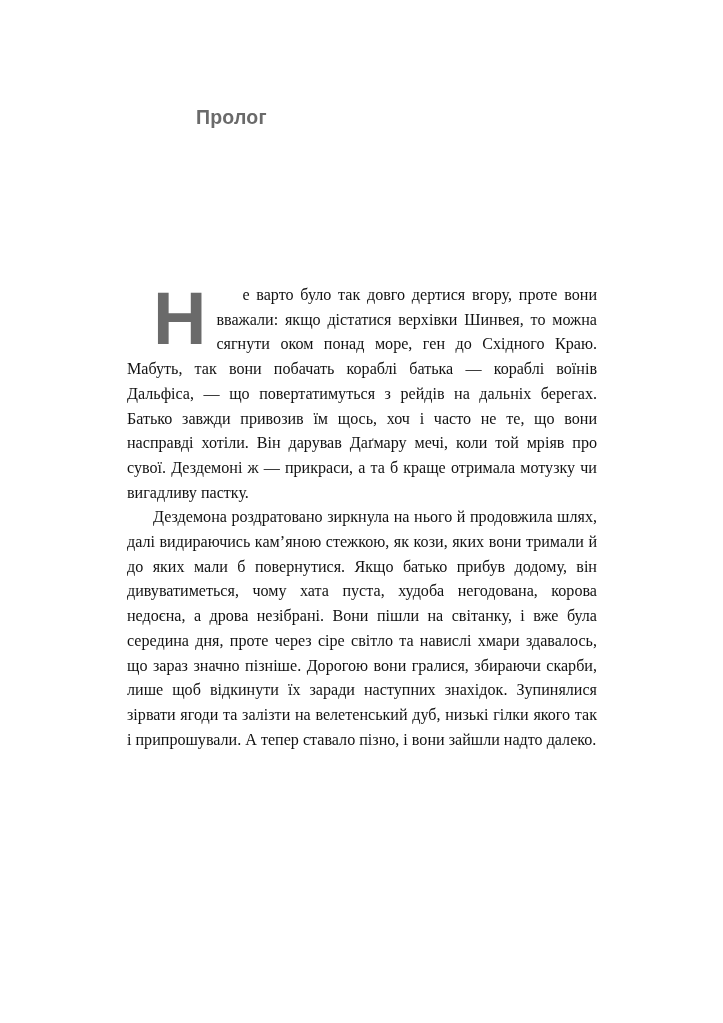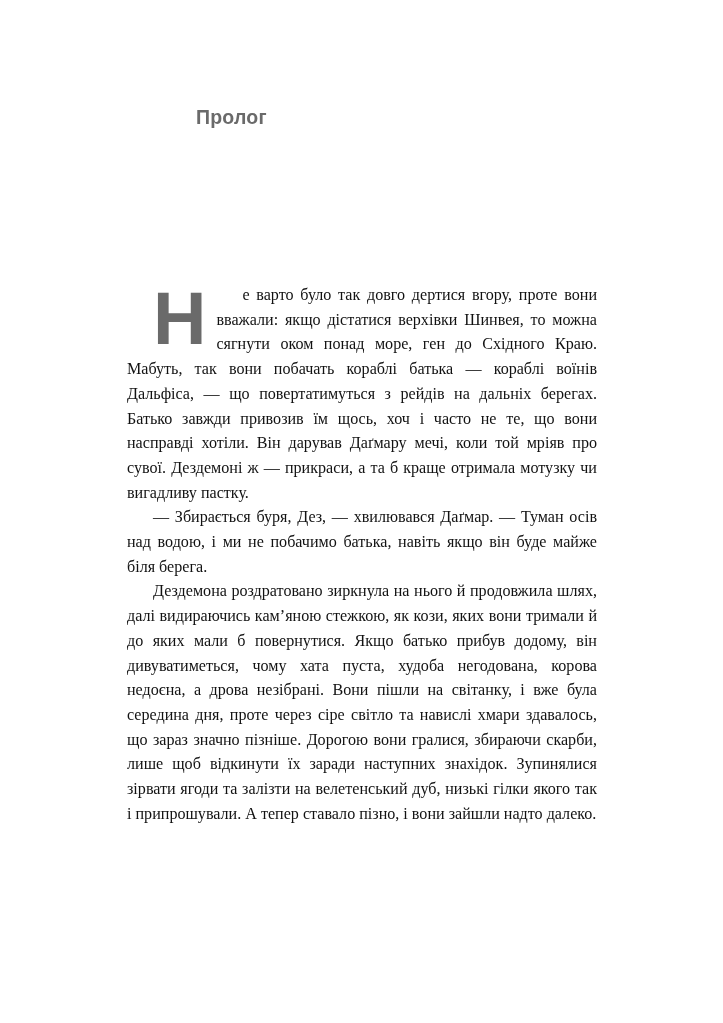--- a/index.html
+++ b/index.html
@@ -84,19 +84,18 @@
 
   <h1 class="chapter-heading">Пролог</h1>
 
   <div class="text-column">
 
     <p class="opening-paragraph">
       <span class="dropcap">Н</span><span class="lead-bold">е варто</span><span> було так довго дертися вгору, проте вони вважали: якщо дістатися верхівки Шинвея, то можна сягнути оком понад море, ген до Східного Краю. Мабуть, так вони побачать кораблі батька — кораблі воїнів Дальфіса, — що повертатимуться з рейдів на дальніх берегах. Батько завжди привозив їм щось, хоч і часто не те, що вони насправді хотіли. Він дарував Даґмару мечі, коли той мріяв про сувої. Дездемоні ж — прикраси, а та б краще отримала мотузку чи вигадливу пастку.</span>
     </p>
 
 
-    <p>— Збирається буря, Дез, — хвилювався Даґмар. — Туман осів над водою, і ми не побачимо батька, навіть якщо він буде майже біля берега.</p>
 
     <p>Дездемона роздратовано зиркнула на нього й продовжила шлях, далі видираючись кам’яною стежкою, як кози, яких вони тримали й до яких мали б повернутися. Якщо батько прибув додому, він дивуватиметься, чому хата пуста, худоба негодована, корова недоєна, а дрова незібрані. Вони пішли на світанку, і вже була середина дня, проте через сіре світло та навислі хмари здавалось, що зараз значно пізніше. Дорогою вони гралися, збираючи скарби, лише щоб відкинути їх заради наступних знахідок. Зупинялися зірвати ягоди та залізти на велетенський дуб, низькі гілки якого так і припрошували. А тепер ставало пізно, і вони зайшли надто далеко.</p>
 
   </div>
 
 </div>
 
 </body></html>

